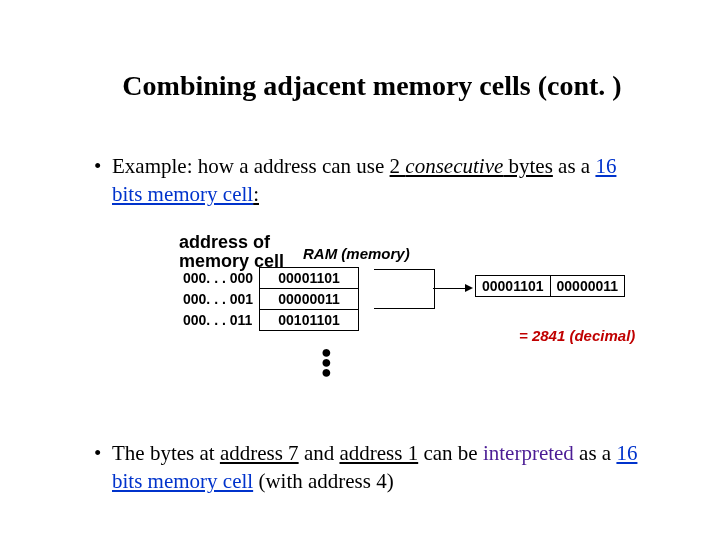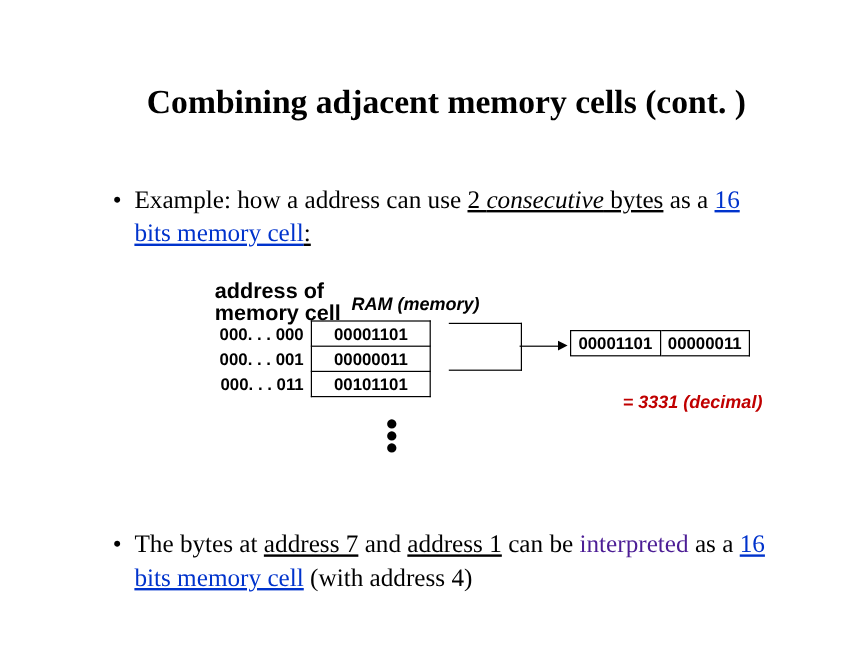--- a/index.html
+++ b/index.html
@@ -44,36 +44,36 @@
     margin: 10px 0 30px 85px;
     height: 190px;
     position: relative;
     font-family: Arial, Helvetica, sans-serif;
   }
   .addr-header {
     position:absolute; left:0; top:14px;
     font-size:18px; font-weight:bold; line-height:1.1;
   }
   .ram-label {
-    position:absolute; left:114px; top:26px;
+    position:absolute; left:124px; top:26px;
     font-size:15px; font-weight:bold; font-style:italic;
   }
   .memory-table {
     position:absolute; left:0; top:48px;
     border-collapse: collapse;
   }
   .memory-table td {
     font-size:14px;
     font-weight:bold;
     padding: 0 4px;
     height: 20px;
     vertical-align: middle;
   }
   .memory-table td.addr {
-    text-align: right;
+    text-align: left;
     padding-right: 6px;
     border: none;
   }
   .memory-table td.cell {
     border: 1px solid #000;
     width: 90px;
     text-align: center;
   }
   .dots {
     position:absolute; left:142px; top:128px;
@@ -157,21 +157,21 @@
 
     <div class="bracket"></div>
     <div class="arrow-line"></div>
     <div class="arrow-head"></div>
 
     <div class="combined">
       <div>00001101</div>
       <div>00000011</div>
     </div>
 
-    <div class="result">= 3331 (decimal)</div>
+    <div class="result">= 2841 (decimal)</div>
   </div>
 
   <div class="bullet">
     <div class="dot">•</div>
     <div class="btxt">
       <span>The bytes at </span><span class="u">address 7</span><span> and </span><span class="u">address 1</span><span> can be </span><span class="red">interpreted</span><span> as a </span><span class="u blue">16 bits memory cell</span><span> (with address 4)</span>
     </div>
   </div>
 
 </div>

